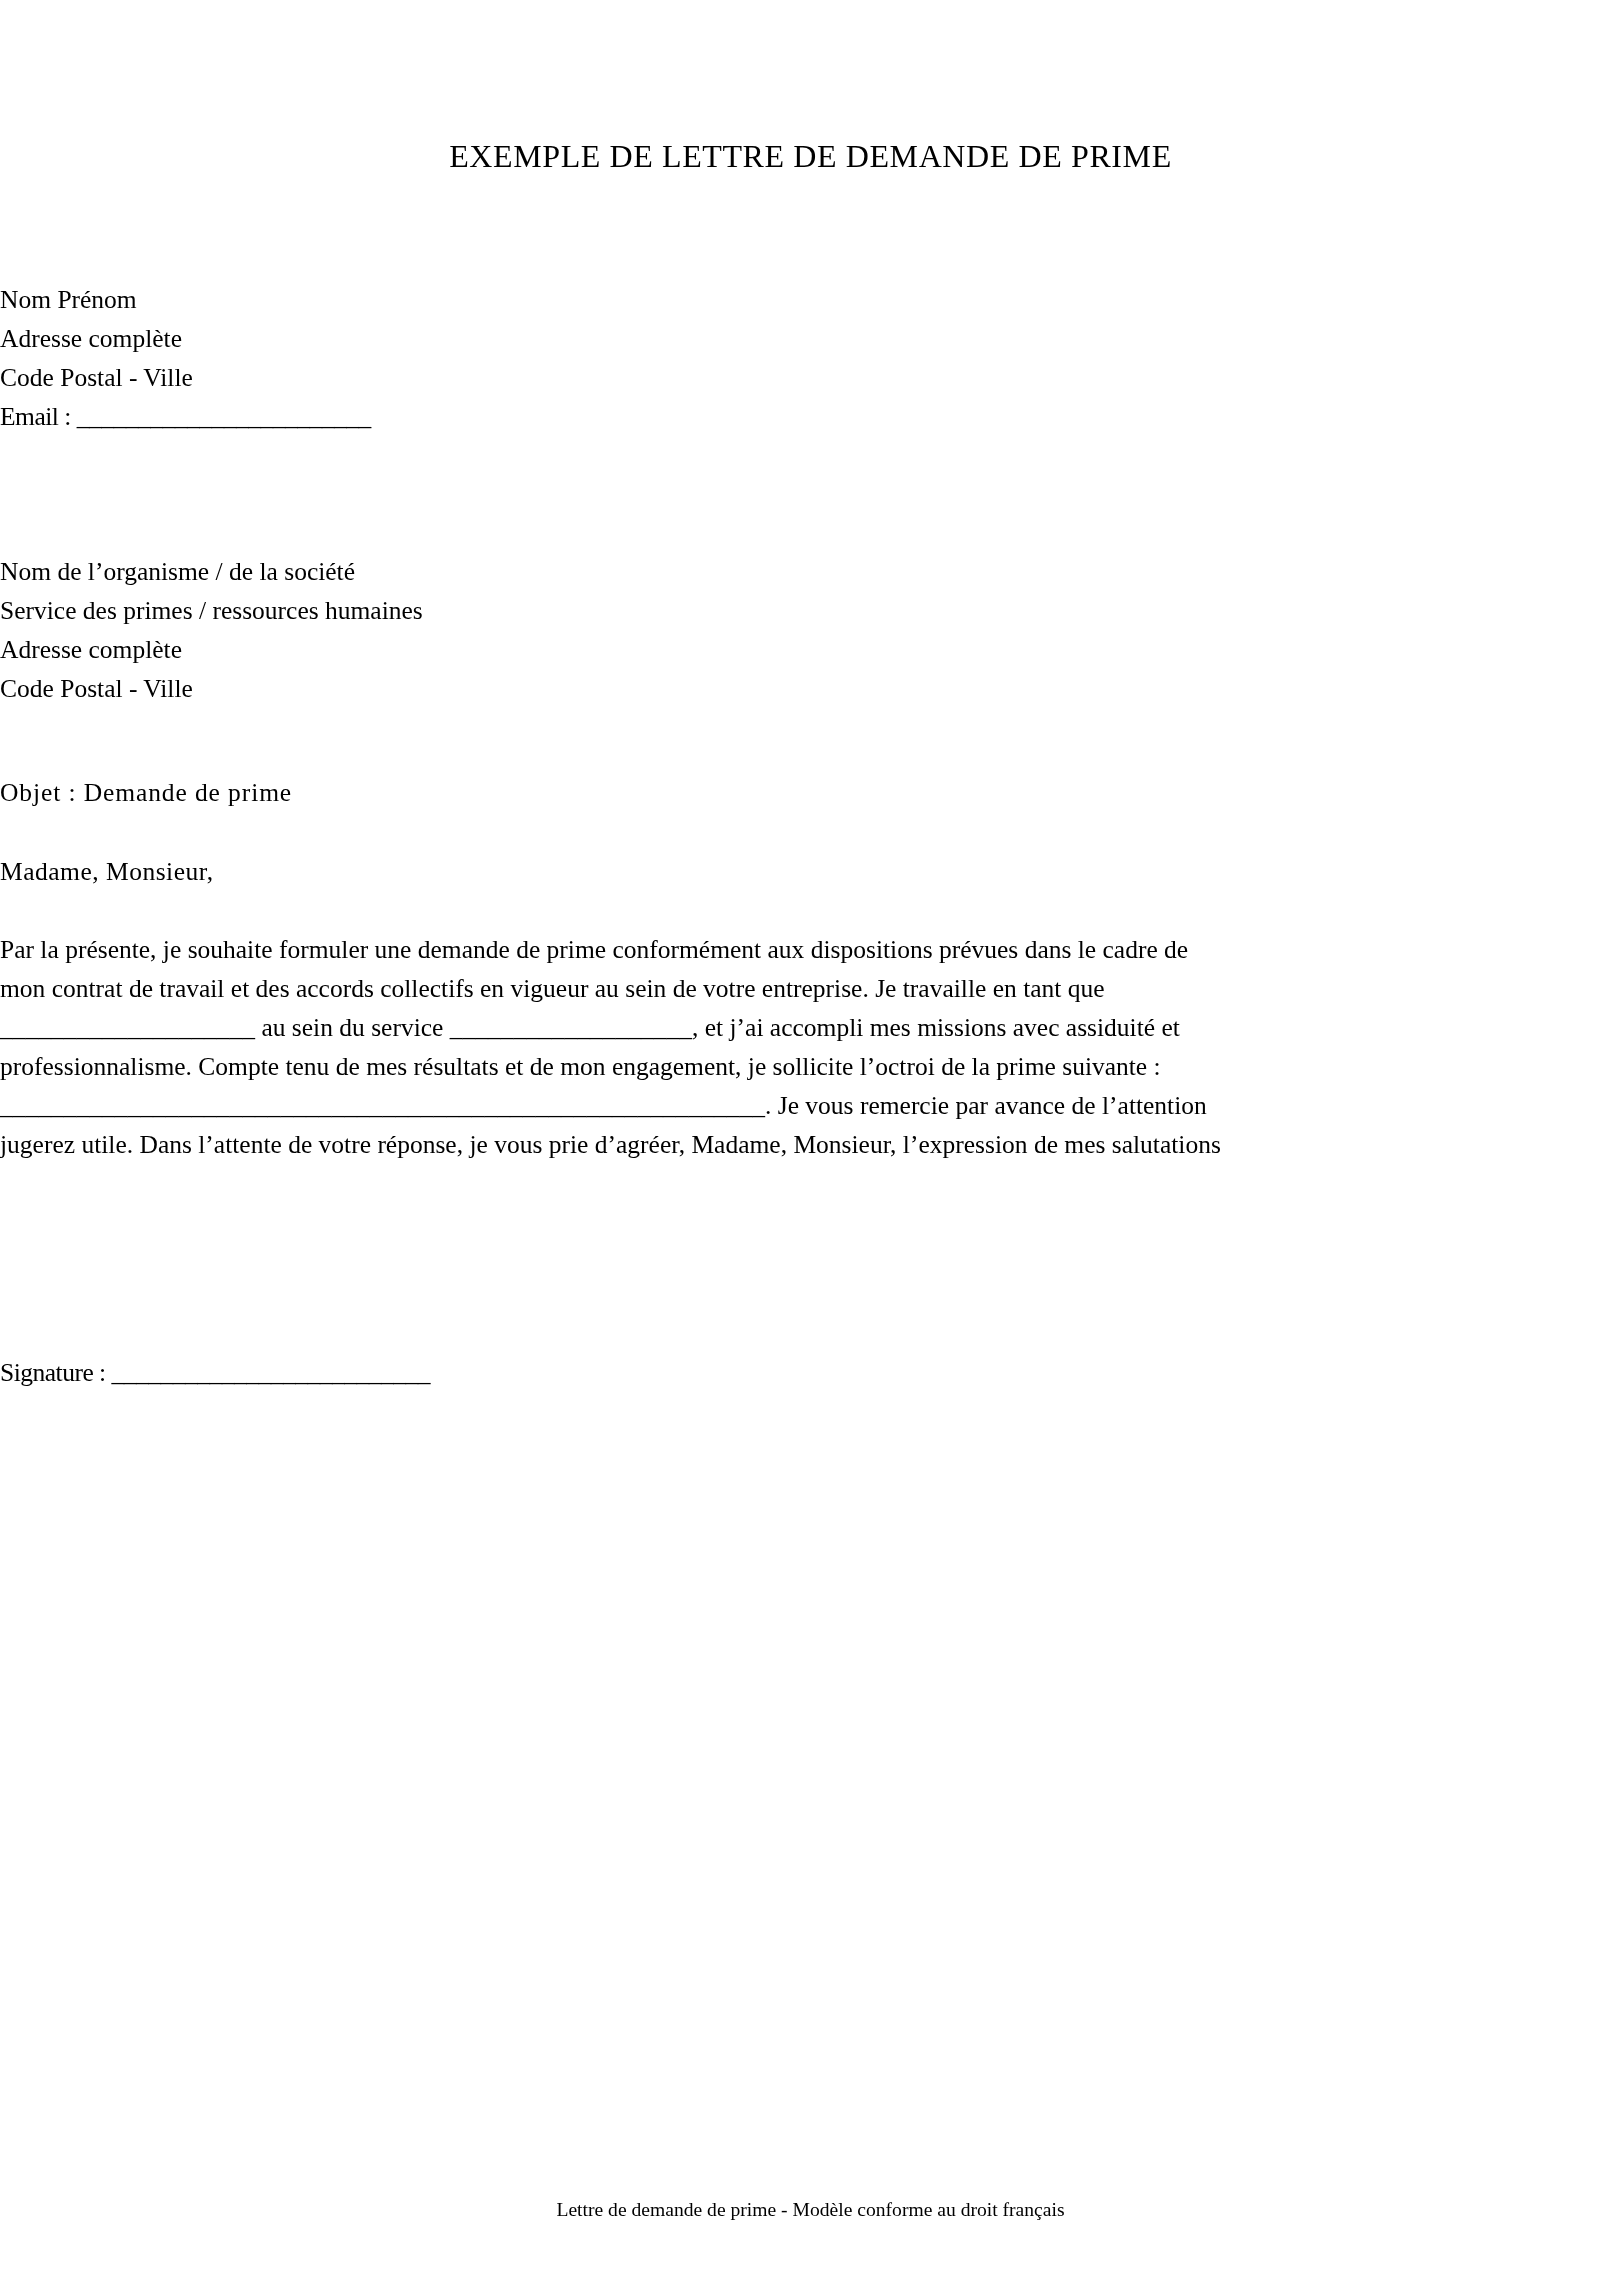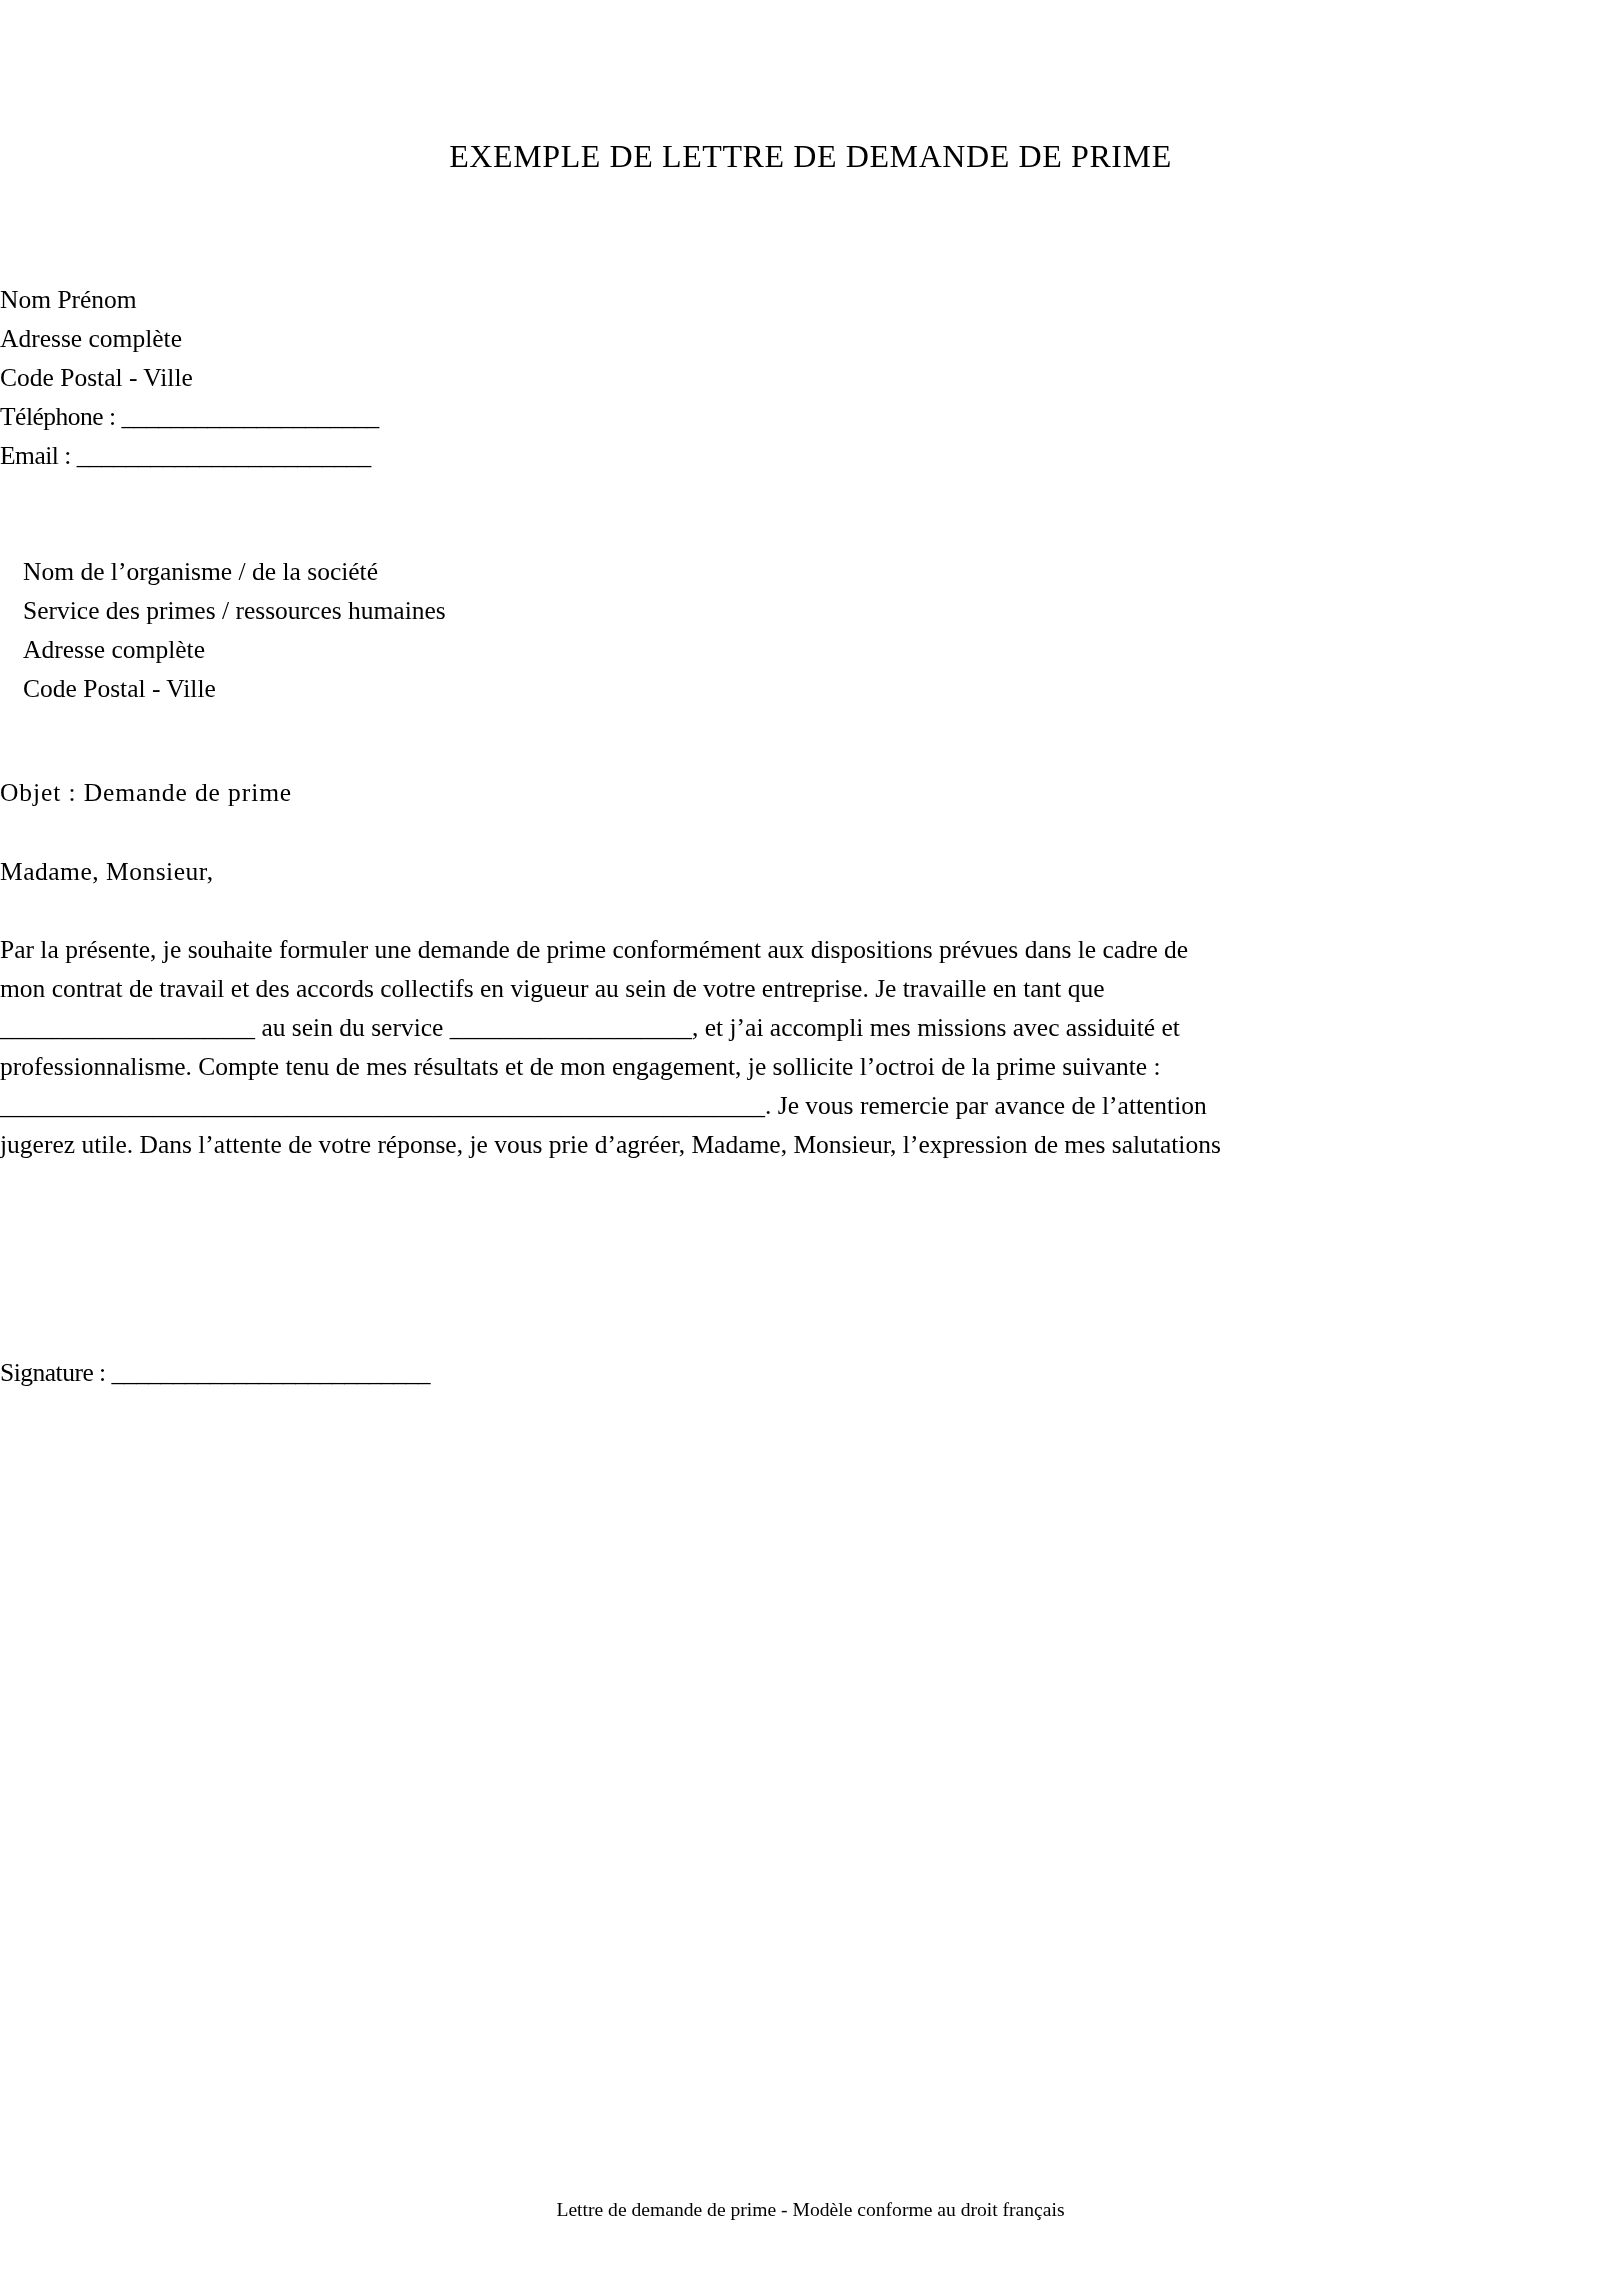--- a/index.html
+++ b/index.html
@@ -42,21 +42,21 @@
 
   .line {
     font-size: 25.5px;
     line-height: 39px;
     white-space: pre-wrap;
   }
 
   
   #sender-block { top: 237px; }
   
-  #recipient-block { top: 509px; padding-left: 23px; }
+  #recipient-block { top: 509px; }
   
   #subject-line {
     top: 730px;
     font-size: 25.5px;
     line-height: 39px;
     letter-spacing: 0.9px;
   }
   
   #salutation-line {
     top: 809px;
@@ -101,21 +101,20 @@
 <body>
 
 <div class="page">
 
   <h1 class="doc-title">EXEMPLE DE LETTRE DE DEMANDE DE PRIME</h1>
 
   <div class="block" id="sender-block">
     <div class="line">Nom Prénom</div>
     <div class="line">Adresse complète</div>
     <div class="line">Code Postal - Ville</div>
-    <div class="line blank">Téléphone : _____________________</div>
     <div class="line blank">Email : ________________________</div>
   </div>
 
   <div class="block" id="recipient-block">
     <div class="line">Nom de l’organisme / de la société</div>
     <div class="line">Service des primes / ressources humaines</div>
     <div class="line">Adresse complète</div>
     <div class="line">Code Postal - Ville</div>
   </div>
 

